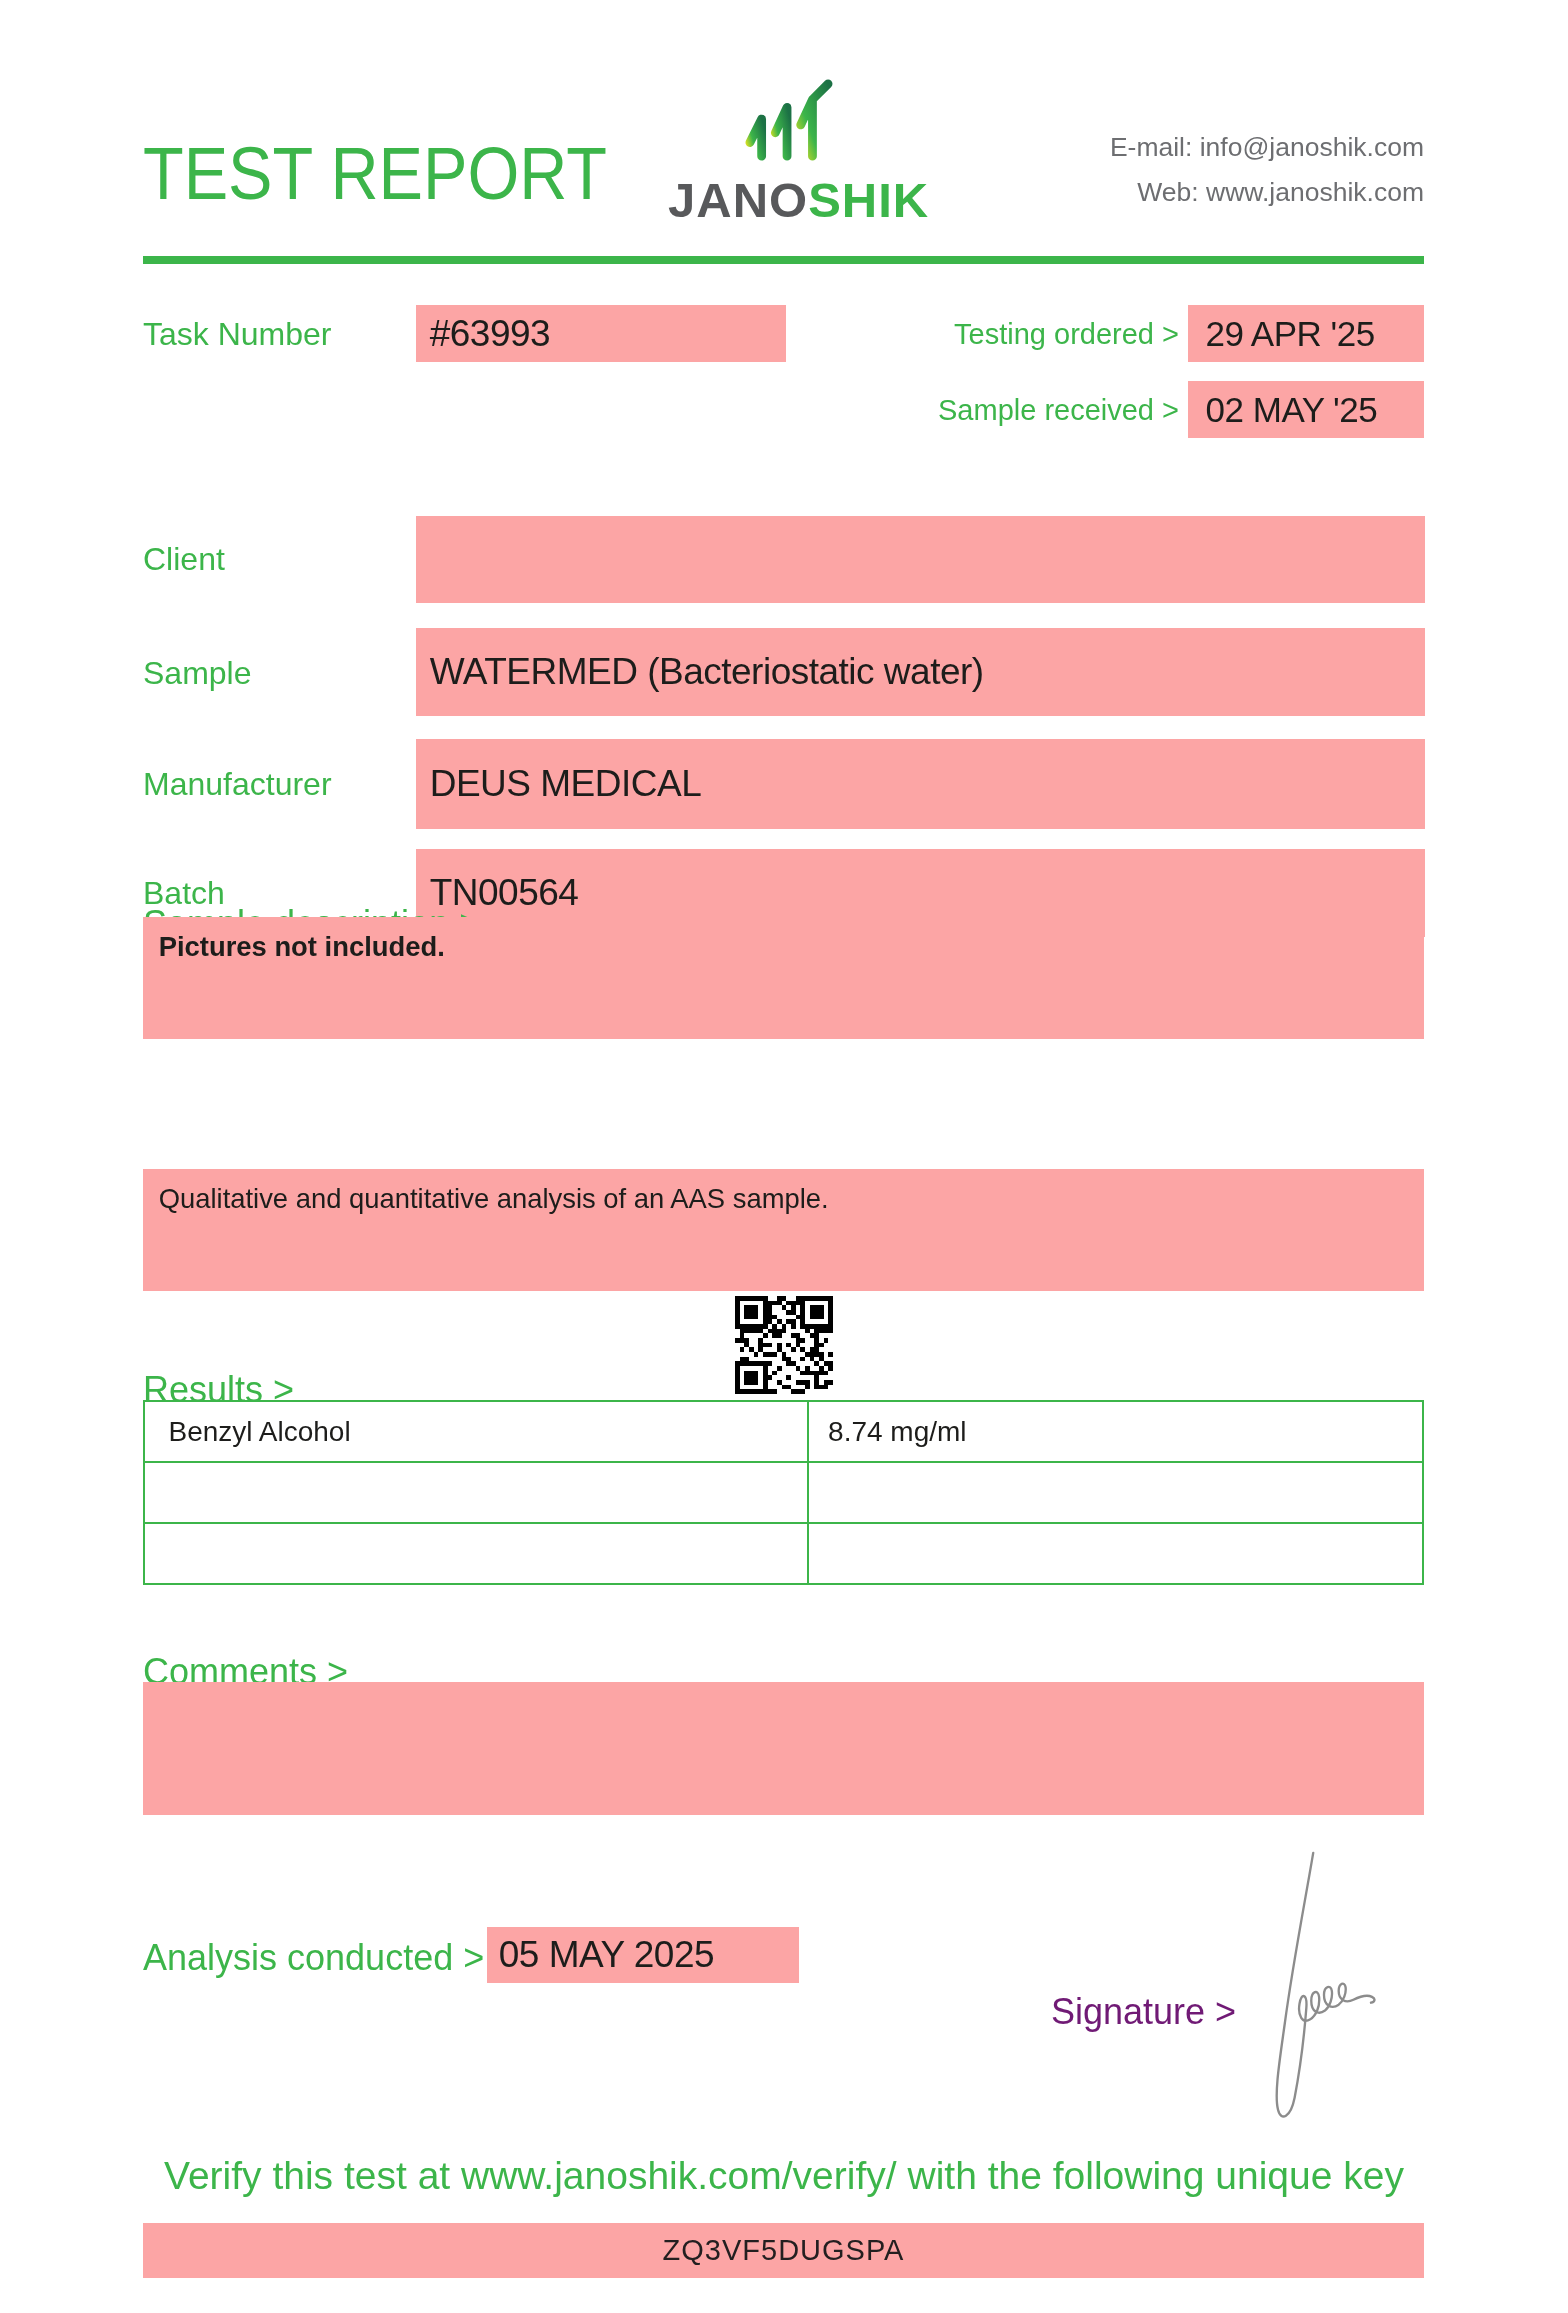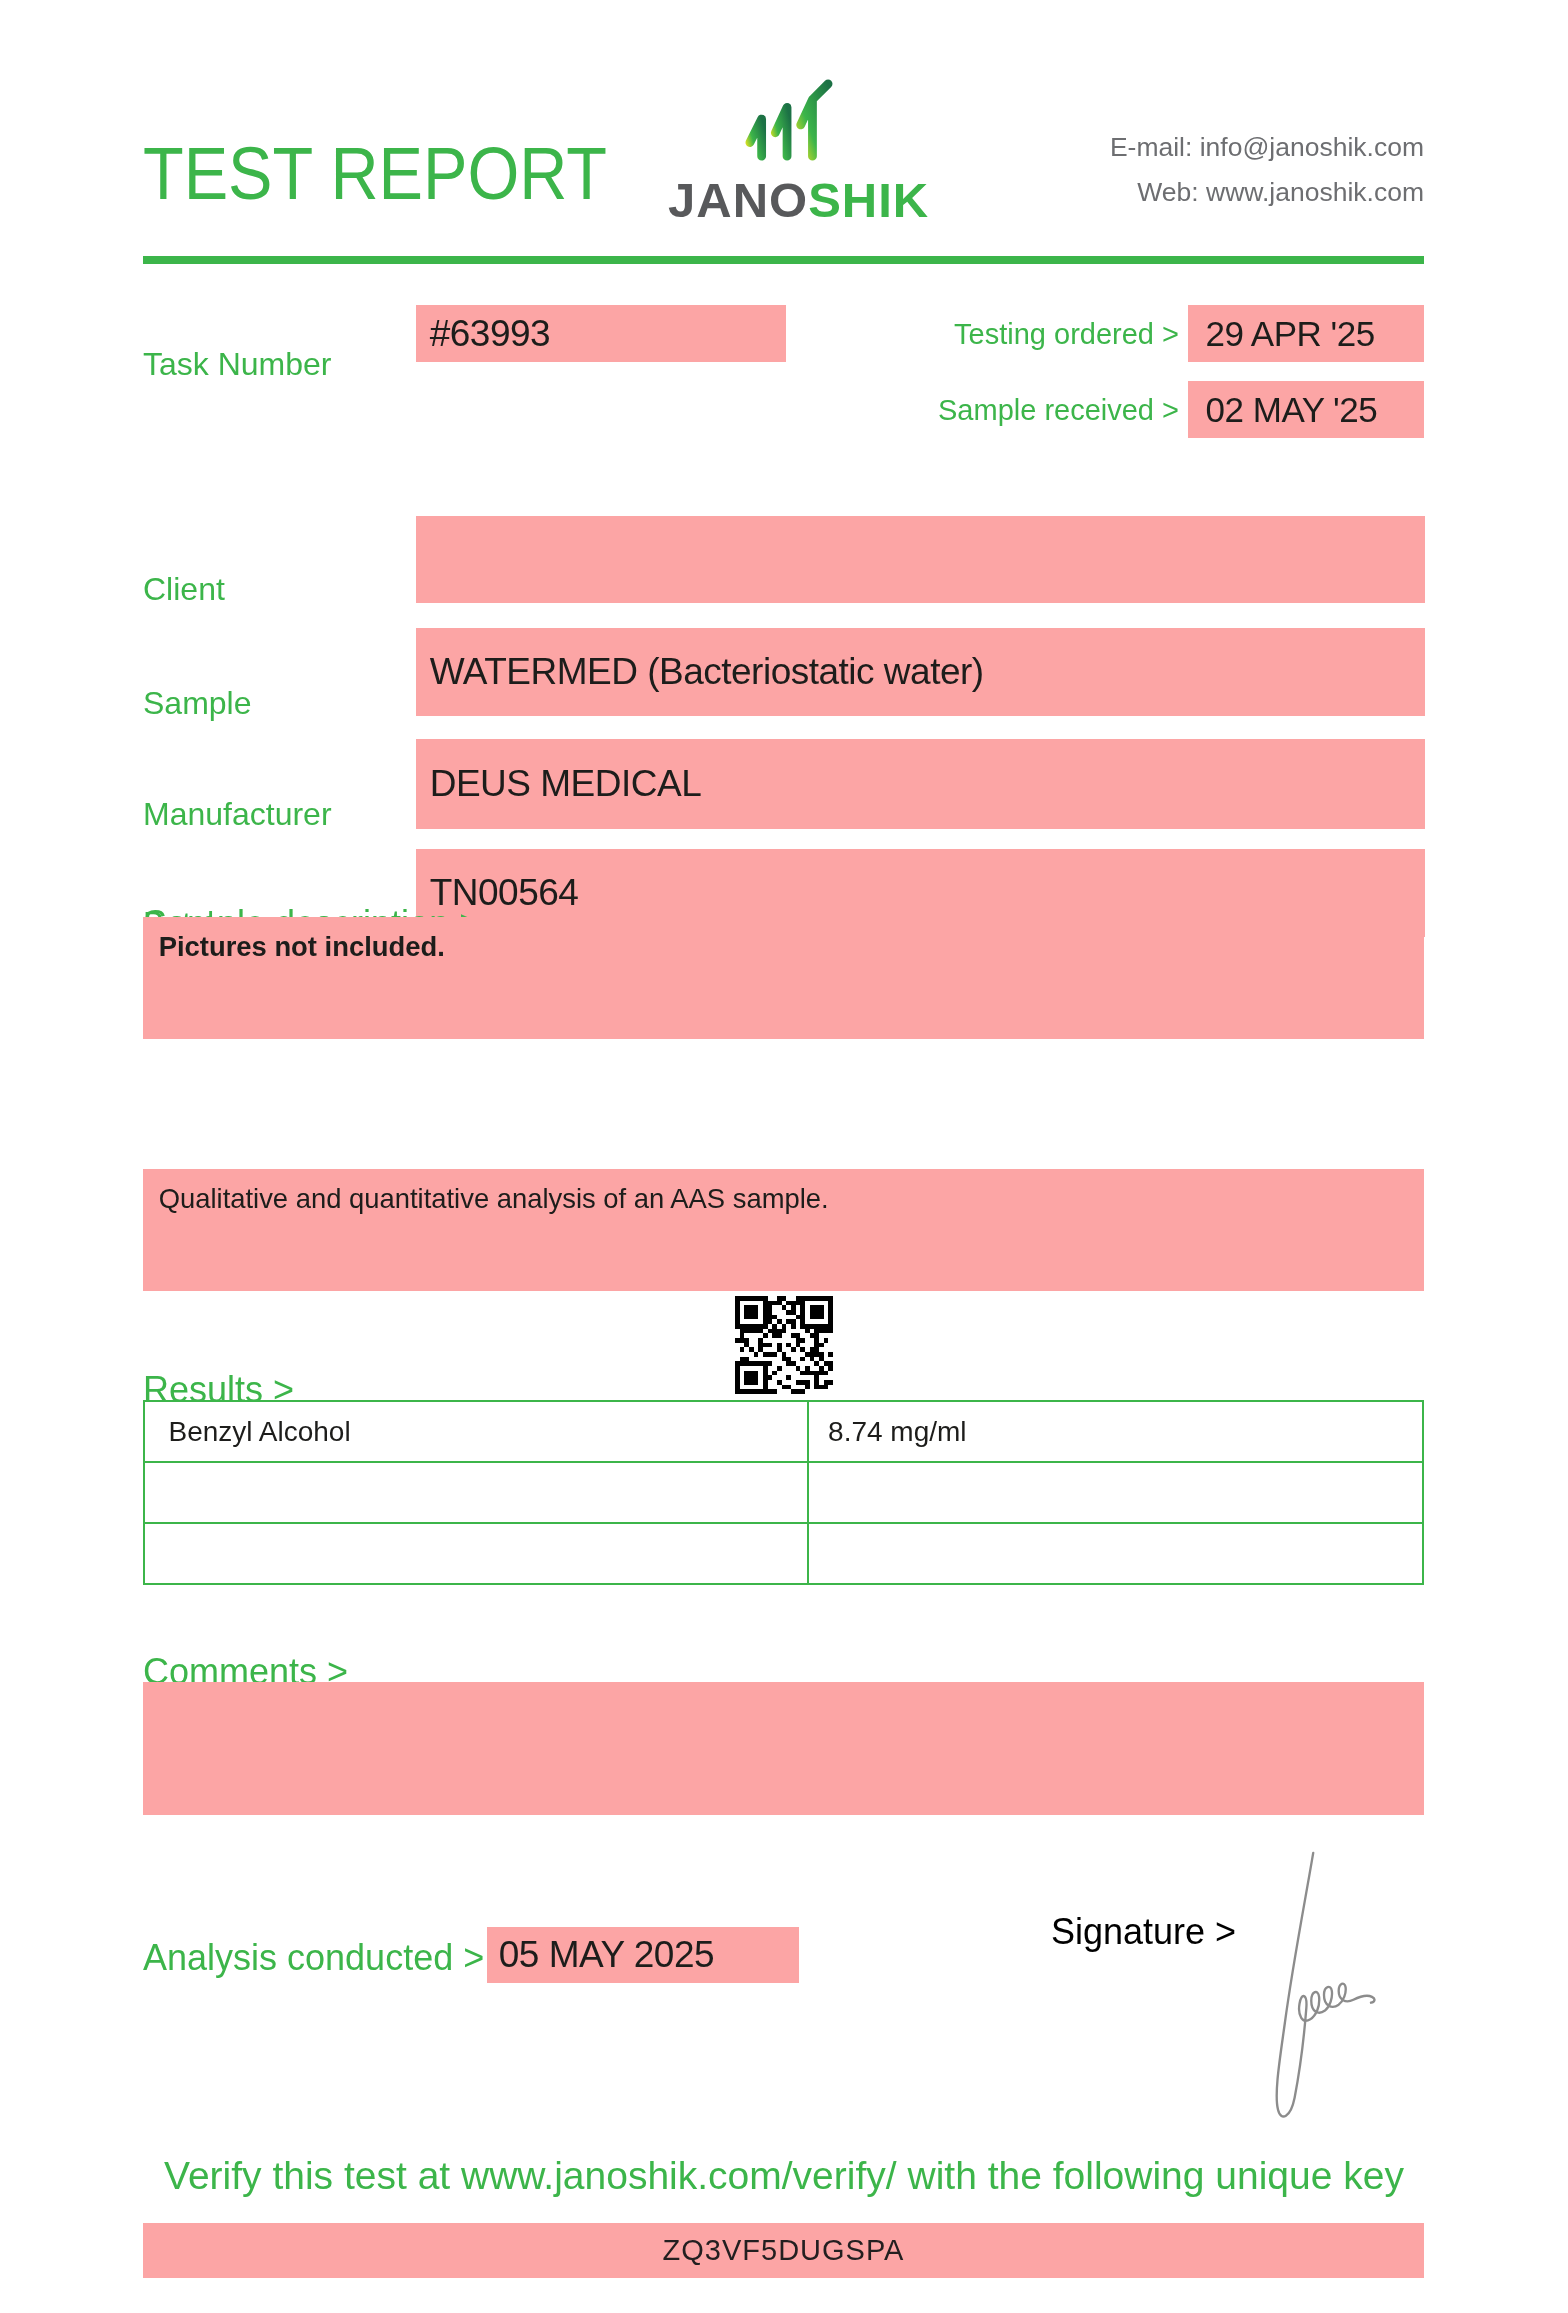--- a/index.html
+++ b/index.html
@@ -14,21 +14,21 @@
   .logo{left:668px;top:78px;width:241px;text-align:center;}
   .logo-icon{display:block;margin:0 auto;}
   .logo-text{font-size:49px;font-weight:bold;letter-spacing:1px;margin-top:3.9px;}
   .logo-jano{color:#58595b;}
   .logo-shik{color:#3cb54a;}
   .contact{left:1029px;top:125px;width:395px;text-align:right;
            font-size:26.5px;line-height:45px;color:#6d6e71;}
   .divider{left:143px;top:256px;width:1281px;height:7.8px;background:#3cb54a;}
 
   
-  .lbl{font-size:32px;color:#3cb54a;margin-top:30px;}
+  .lbl{font-size:32px;color:#3cb54a;}
   .task-label{left:143px;top:316px;}
   .task-box{left:416px;top:305px;width:370px;height:57px;}
   .boxval{font-size:37px;line-height:57px;padding-left:13.7px;letter-spacing:-0.5px;}
   .date-label{left:814px;width:365px;text-align:right;font-size:29px;color:#3cb54a;}
   .dl1{top:318px;} .dl2{top:394px;}
   .date-box{left:1188px;width:236px;height:57px;}
   .db1{top:305px;} .db2{top:381px;}
   .dateval{font-size:35px;line-height:57px;padding-left:17.6px;letter-spacing:-0.5px;border-radius:21px;}
 
   
@@ -54,21 +54,21 @@
   
   .rtable{left:143px;top:1400px;width:1281px;height:171px;border-collapse:collapse;}
   .rtable td{border:2.9px solid #3cb54a;height:57px;font-size:28px;}
   .rtable td.c1{width:637px;padding-left:23.5px;}
   .rtable td.c2{padding-left:19.6px;}
 
   
   .an-label{left:143px;top:1937px;font-size:36px;color:#3cb54a;}
   .an-box{left:487px;top:1927px;width:312px;height:56px;}
   .an-val{font-size:37px;line-height:56px;padding-left:11.8px;letter-spacing:-0.5px;}
-  .sig-label{left:1051px;top:1911px;font-size:36px;color:#000000;}
+  .sig-label{left:1051px;top:1991px;font-size:36px;color:#701a75;}
   .sig{left:1267px;top:1847px;}
   .verify{left:0;top:2154px;width:1568px;text-align:center;font-size:39px;color:#3cb54a;}
   .keybox{left:143px;top:2223px;width:1281px;height:55px;text-align:center;}
   .keyval{font-size:29px;line-height:55px;letter-spacing:1px;color:#231f20;}
 </style>
 </head>
 <body>
 
 <div class="page">
 

